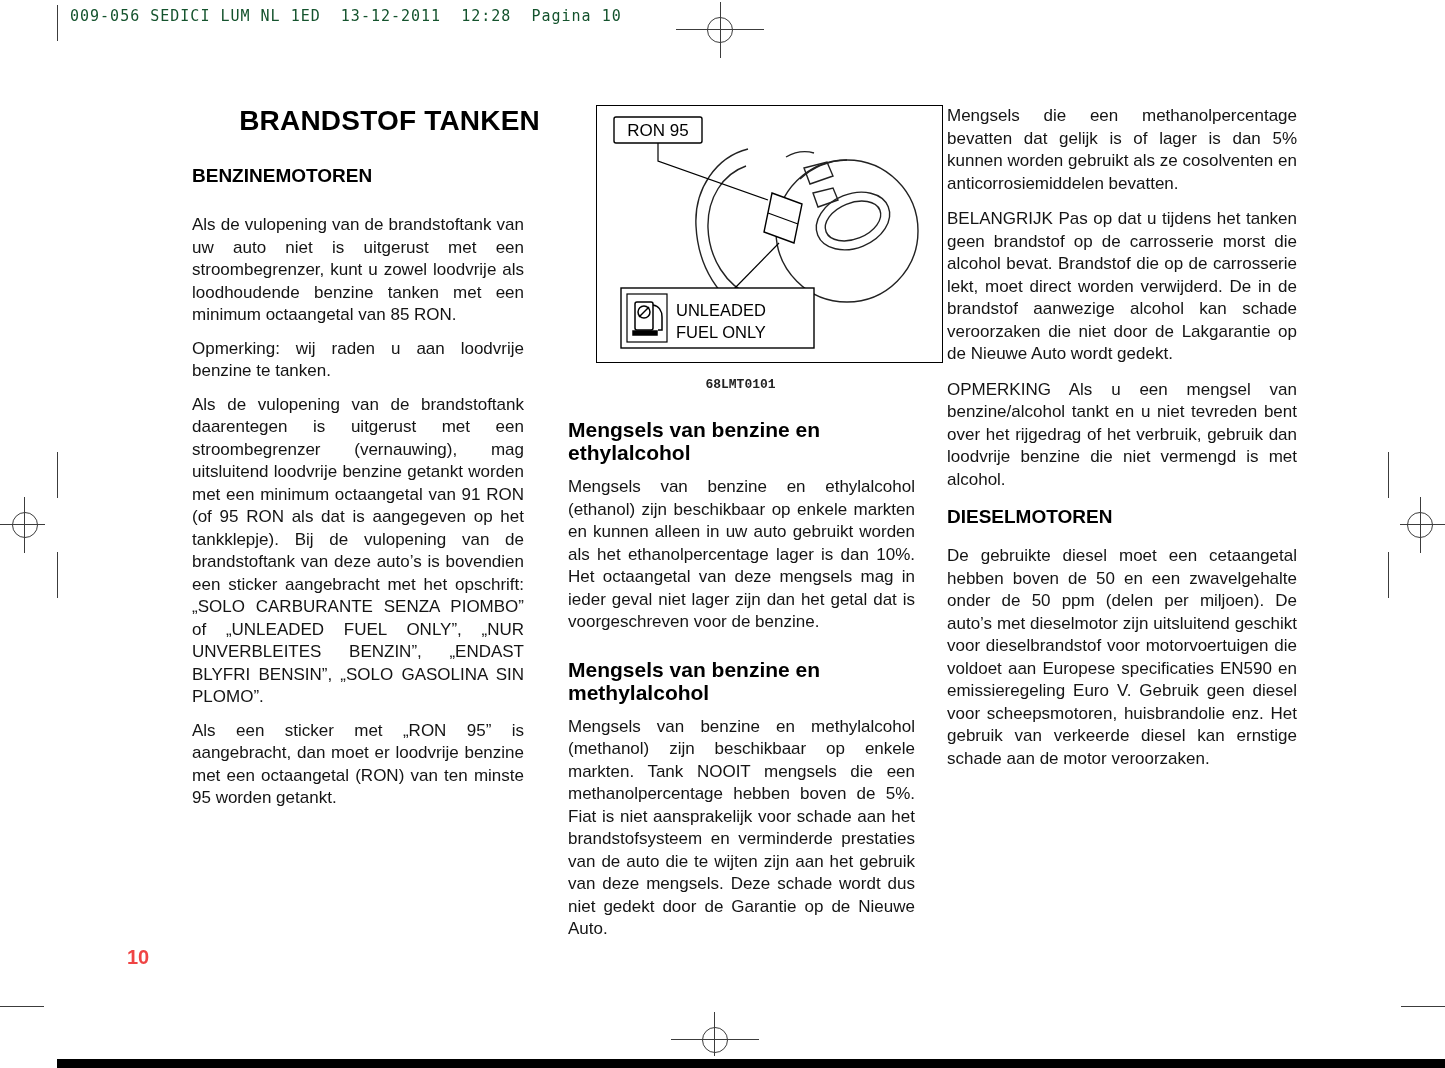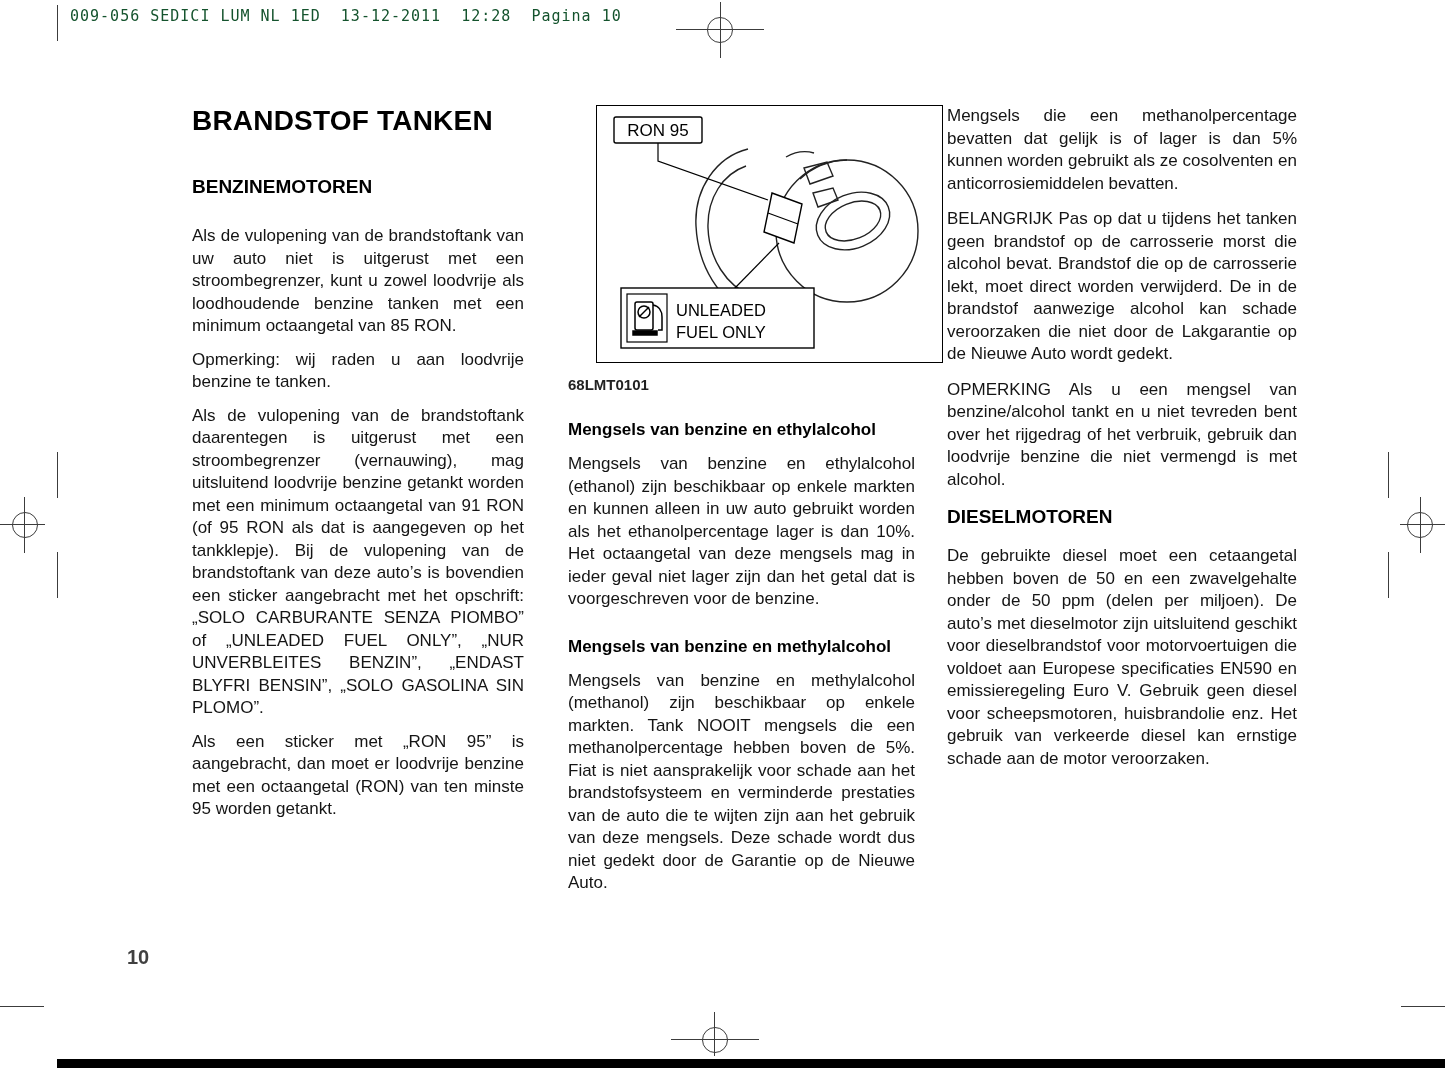--- a/index.html
+++ b/index.html
@@ -26,42 +26,42 @@
         text-align:justify; }
   #col-left  { left:192px; width:348px; }
   #col-mid   { left:568px; width:347px; }
   #col-right { left:947px; width:350px; }
 
   .col p{ margin:0 16px 11px 0; }
   #col-right p{ margin:0 0 13px 0; }
 
   h1.page-title{
     font-size:28px; line-height:32px; font-weight:bold; letter-spacing:0.2px;
-    margin:0 0 38px 0; text-align:left; color:#000;
+    margin:0 0 27px 0; text-align:right; color:#000;
   }
   h2.section-heading{
     font-size:19px; line-height:24px; font-weight:bold;
     margin:0 0 26px 0; text-align:left; color:#000;
   }
   #col-right h2.section-heading{ margin:14px 0 16px 0; }
   h3.sub-heading{
-    font-size:17px; line-height:23px; font-weight:bold;
+    font-size:21px; line-height:23px; font-weight:bold;
     margin:0 0 12px 0; text-align:left; color:#000;
   }
   #col-mid p{ margin:0 0 24px 0; }
 
   .figure-wrap{ width:347px;margin-left:28px; }
   .figure-caption{
-    text-align:left; font-size:15px; color:#222;
-    margin:4px 2px 22px 0; font-weight:bold;
+    text-align:center; font-size:13px; color:#222;
+    margin:4px 2px 22px 0; font-weight:bold;font-family:Liberation Mono, monospace;
   }
 
   .page-number{
     position:absolute; left:127px; top:946px;
-    font-size:20px; font-weight:bold; color:#404040;
+    font-size:20px; font-weight:bold; color:#ef4444;
   }
 
   .bottom-bar{
     position:absolute; left:57px; right:0; top:1059px; height:9px;
     background:#000;
   }
 
   svg text{ font-family:"Liberation Sans", sans-serif; fill:#000; }
 </style>
 </head>

